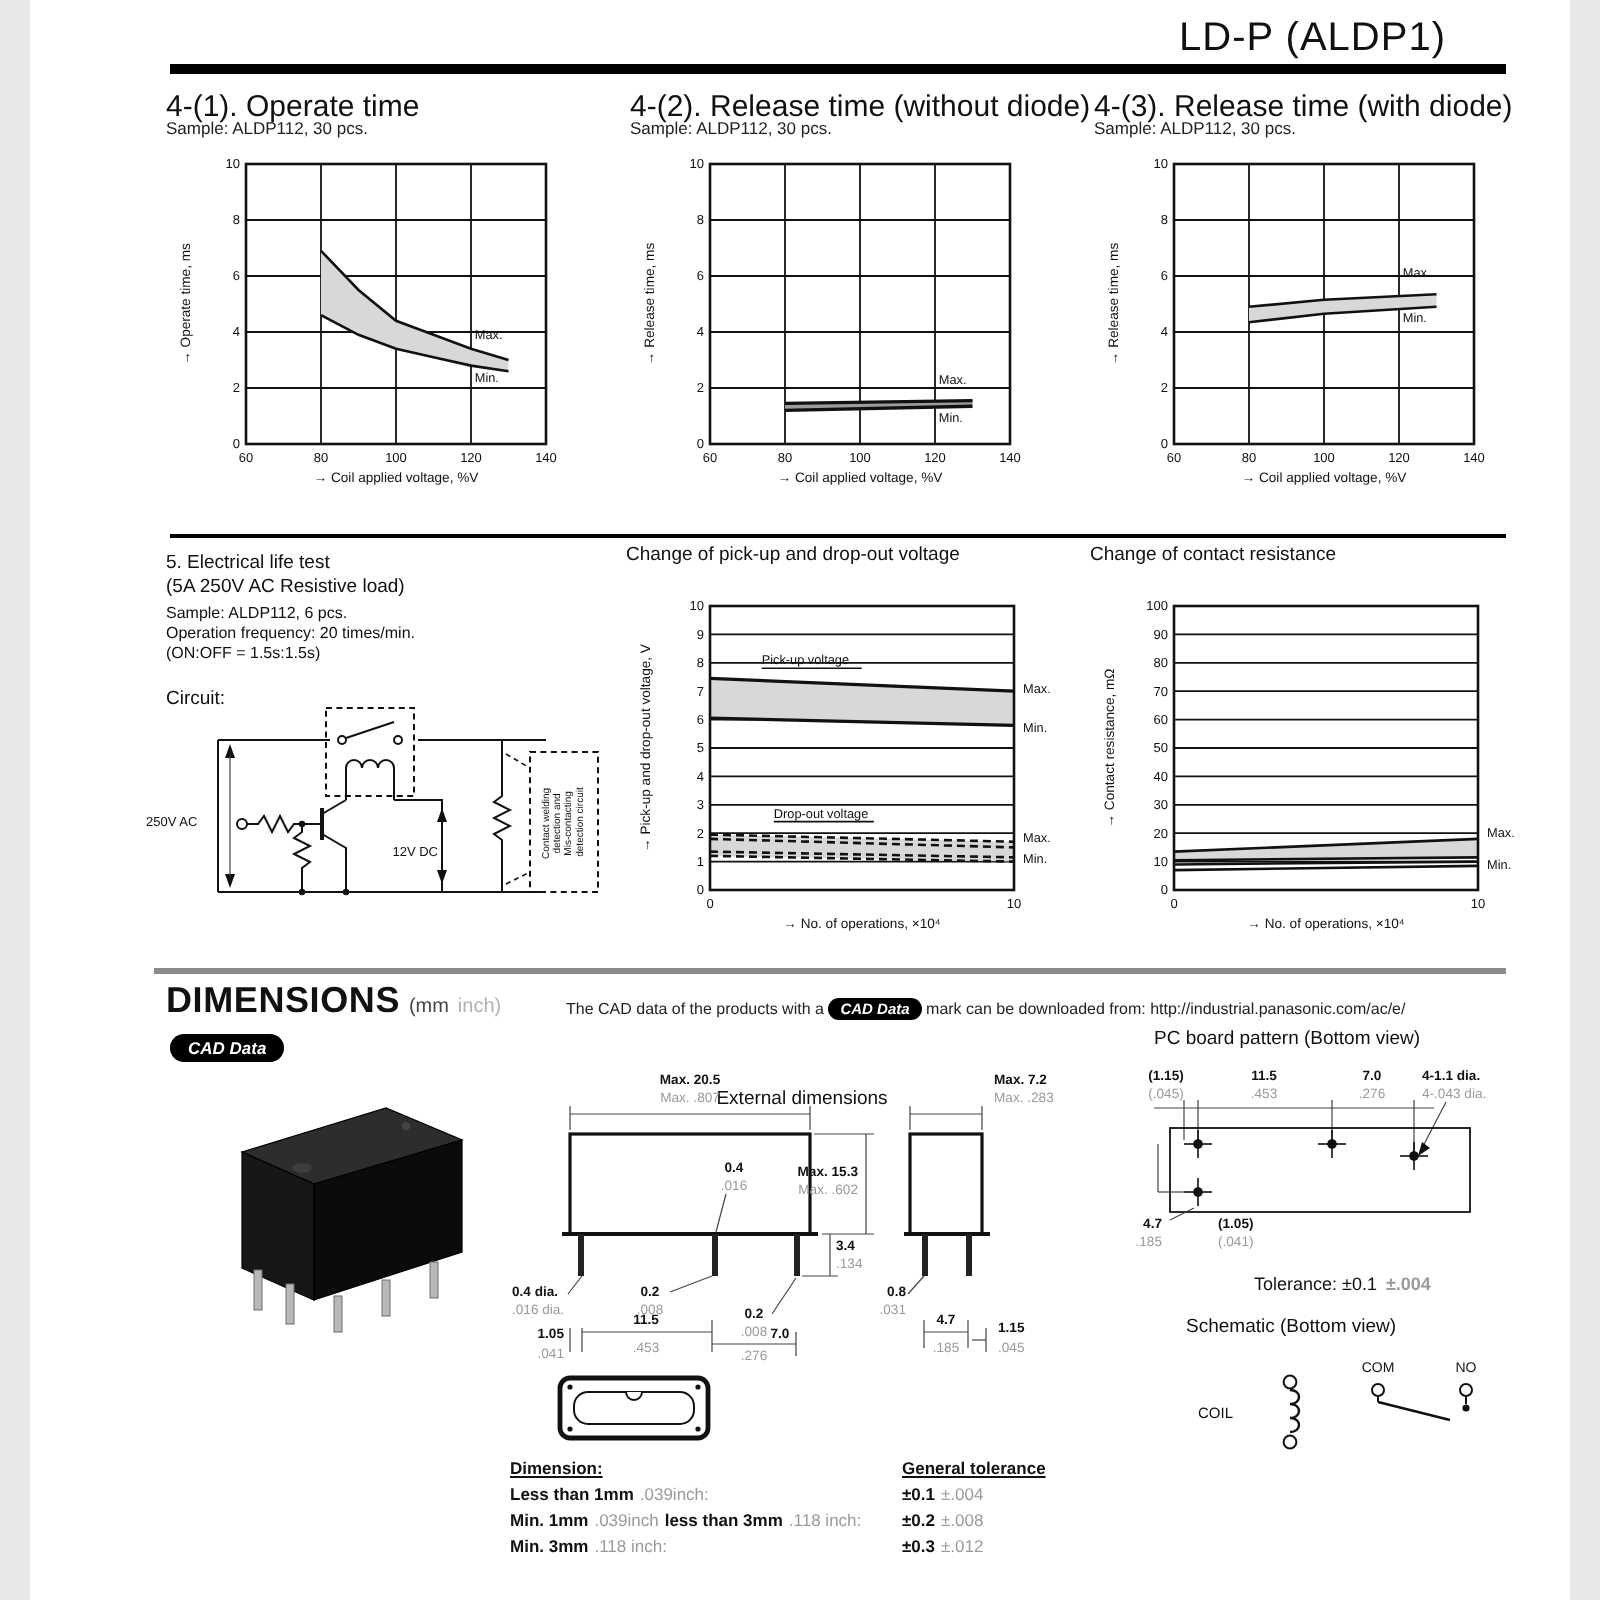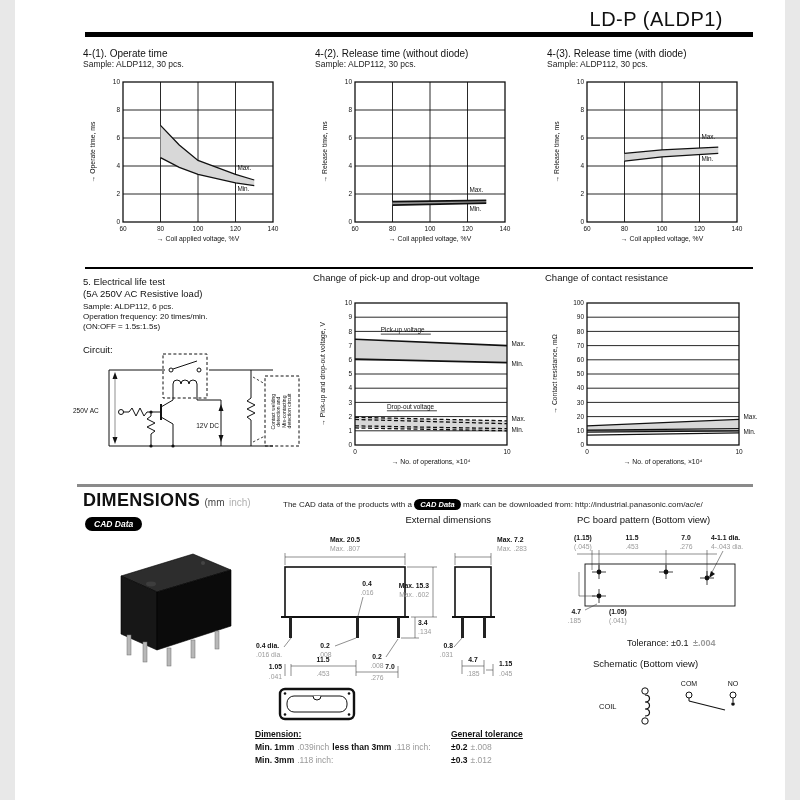--- a/index.html
+++ b/index.html
@@ -1,21 +1,21 @@
 <!DOCTYPE html>
 <html><head>
 <meta charset="utf-8">
 <style>
   html,body{margin:0;padding:0;background:#e8e8e8}
   .page{position:relative;width:770px;height:800px;background:#fff;margin:0 auto;
         font-family:"Liberation Sans","DejaVu Sans",sans-serif;color:#111;overflow:hidden}
   .abs{position:absolute}
   .rule{background:#000}
   .hdr-title{font-size:20px;letter-spacing:.5px;white-space:nowrap}
-  .chart-title{font-size:10px;line-height:11px;white-space:nowrap}
+  .chart-title{font-size:15px;line-height:11px;white-space:nowrap}
   .chart-sample{font-size:8.5px;line-height:10px;color:#222;white-space:nowrap}
   .sec-line{font-size:9.5px;line-height:12px;white-space:nowrap}
   .sec-small{font-size:8px;line-height:10px;white-space:nowrap}
   .dim-head{font-size:18px;font-weight:bold;letter-spacing:.3px}
   .dim-unit-mm{font-size:10px;color:#444;font-weight:normal}
   .dim-unit-in{font-size:10px;color:#b0b0b0;font-weight:normal}
   .cad-note{font-size:8px;color:#222;white-space:nowrap}
   .badge{display:inline-block;background:#000;color:#fff;border-radius:9px;
          padding:2px 9px;font-size:8.5px;font-weight:bold;font-style:italic;white-space:nowrap}
   .badge.small{padding:1px 6px;font-size:7.5px}
@@ -294,21 +294,21 @@
     <span>The CAD data of the products with a</span>
     <span class="badge small">CAD Data</span>
     <span>mark can be downloaded from: http://industrial.panasonic.com/ac/e/</span>
   </div>
   <div class="abs" style="left:68px;top:490px">
     <span class="dim-head">DIMENSIONS</span>
     <span class="dim-unit-mm">(mm</span>
     <span class="dim-unit-in">inch)</span>
   </div>
   <div class="abs badge" style="left:70px;top:517px">CAD Data</div>
-  <div class="abs subhead" style="left:296px;top:514px;width:180px;text-align:right">External dimensions</div>
+  <div class="abs subhead" style="left:296px;top:544px;width:180px;text-align:center">External dimensions</div>
   <div class="abs subhead" style="left:562px;top:514px">PC board pattern (Bottom view)</div>
 
   <svg class="abs" style="left:78px;top:538px" width="160" height="130" viewBox="0 0 160 130">
     <polygon points="28,38 100,16 138,32 64,54" fill="#2d2d2d" stroke="#000" stroke-width=".6"></polygon>
     <polygon points="28,38 64,54 64,112 28,96" fill="#171717" stroke="#000" stroke-width=".6"></polygon>
     <polygon points="64,54 138,32 138,88 64,112" fill="#0b0b0b" stroke="#000" stroke-width=".6"></polygon>
     <ellipse cx="58" cy="46" rx="5" ry="2.4" fill="#3d3d3d"></ellipse>
     <circle cx="110" cy="25" r="2" fill="#444"></circle>
     <rect x="34" y="97" width="4" height="20" fill="#b8b8b8" stroke="#6e6e6e" stroke-width=".5"></rect>
     <rect x="50" y="104" width="4" height="20" fill="#b8b8b8" stroke="#6e6e6e" stroke-width=".5"></rect>
@@ -406,20 +406,24 @@
     <circle cx="8" cy="7.5" r="1.3" fill="#111"></circle>
     <circle cx="72" cy="7.5" r="1.3" fill="#111"></circle>
     <circle cx="8" cy="28.5" r="1.3" fill="#111"></circle>
     <circle cx="72" cy="28.5" r="1.3" fill="#111"></circle>
   </svg>
 
   <div class="abs tol-table" style="left:240px;top:728px;width:440px">
     <div class="tol-row">
       <span class="hd">Dimension:</span>
       <span class="hd">General tolerance</span>
+    </div>
+    <div class="tol-row">
+      <span><span class="mmv">Less than 1mm</span><span class="inv">.039inch:</span></span>
+      <span><span class="mmv">±0.1</span><span class="inv">±.004</span></span>
     </div>
     <div class="tol-row">
       <span><span class="mmv">Min. 1mm</span><span class="inv">.039inch</span><span class="mmv">less than 3mm</span><span class="inv">.118 inch:</span></span>
       <span><span class="mmv">±0.2</span><span class="inv">±.008</span></span>
     </div>
     <div class="tol-row">
       <span><span class="mmv">Min. 3mm</span><span class="inv">.118 inch:</span></span>
       <span><span class="mmv">±0.3</span><span class="inv">±.012</span></span>
     </div>
   </div>

